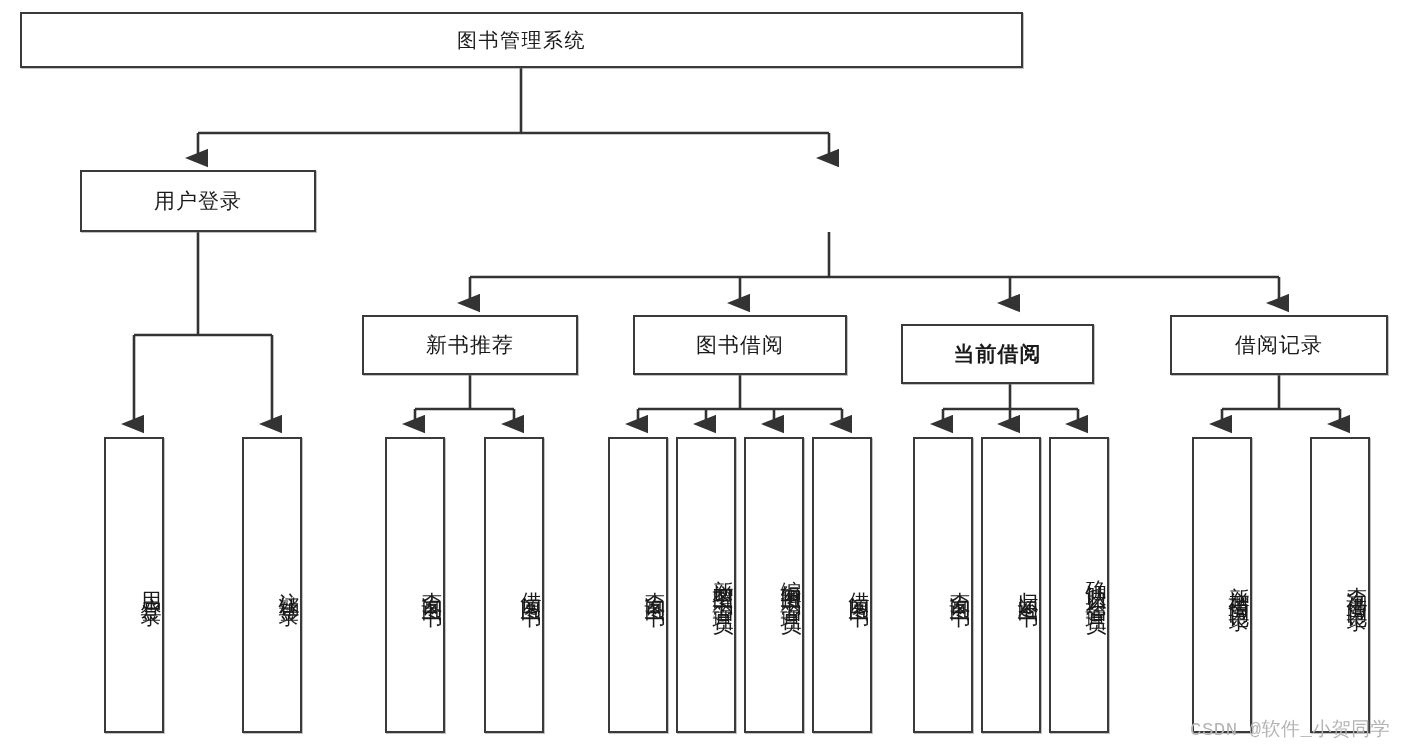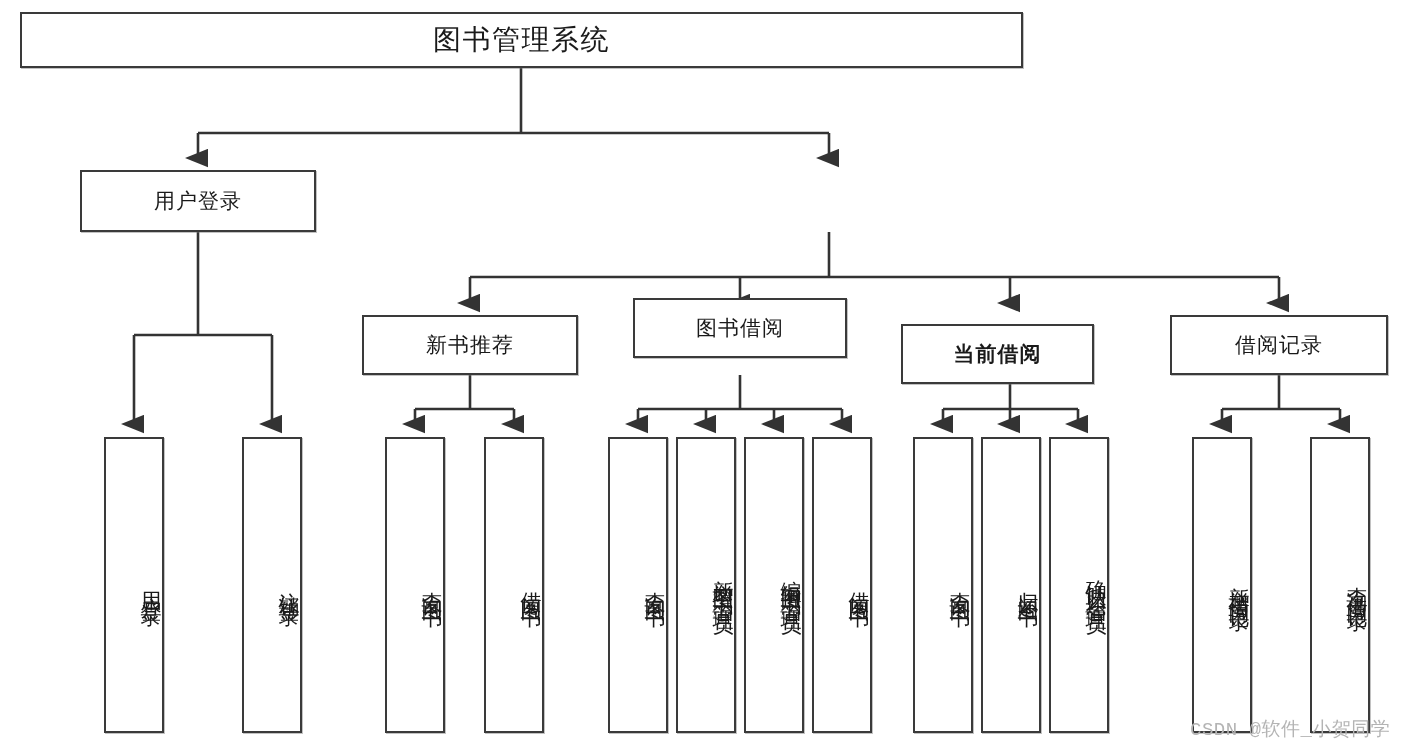--- a/index.html
+++ b/index.html
@@ -36,21 +36,21 @@
     justify-content: center;
     color: #1a1a1a;
     box-shadow: 1px 1px 0 rgba(120,120,120,0.45);
   }
   .node.h {
     font-size: 21px;
     letter-spacing: 1px;
     line-height: 1.2;
   }
   .node.root {
-    font-size: 28px;
+    font-size: 20px;
     letter-spacing: 1.5px;
   }
   .node.v {
     writing-mode: vertical-rl;
     text-orientation: upright;
     font-size: 21px;
     letter-spacing: 5px;
     line-height: 1.05;
     padding: 6px 0;
     align-items: flex-start;
@@ -134,21 +134,21 @@
     <span>图书管理系统</span>
   </div>
 
   <div class="node h" style="left:80px; top:170px; width:236px; height:62px;">
     <span>用户登录</span>
   </div>
 
   <div class="node h" style="left:362px; top:315px; width:216px; height:60px;text-align:center;">
     <span>新书推荐</span>
   </div>
-  <div class="node h" style="left:633px; top:298px; width:214px; height:60px;">
+  <div class="node h" style="left:633px; top:315px; width:214px; height:60px;">
     <span>图书借阅</span>
   </div>
   <div class="node h" style="left:901px; top:324px; width:193px; height:60px;font-weight:bold;">
     <span>当前借阅</span>
   </div>
   <div class="node h" style="left:1170px; top:315px; width:218px; height:60px;">
     <span>借阅记录</span>
   </div>
 
   <div class="node v" style="left:104px; top:437px; width:60px; height:296px;">

